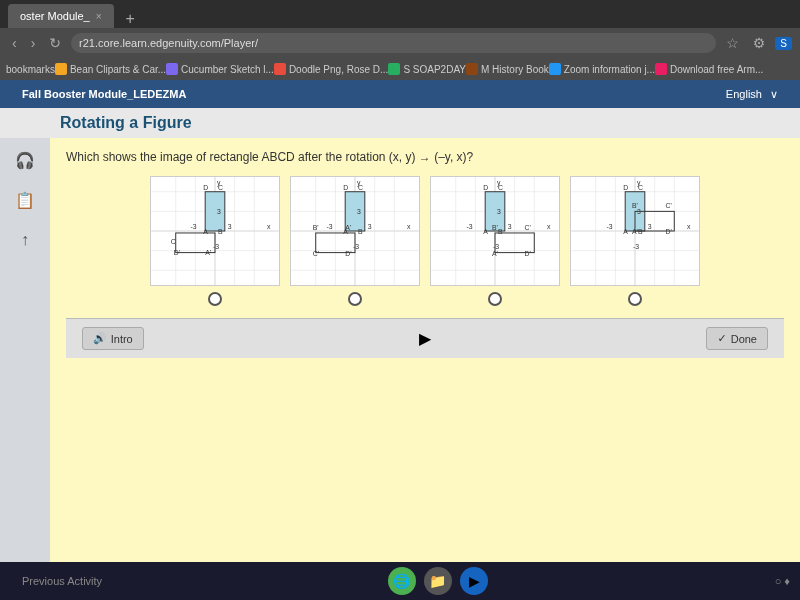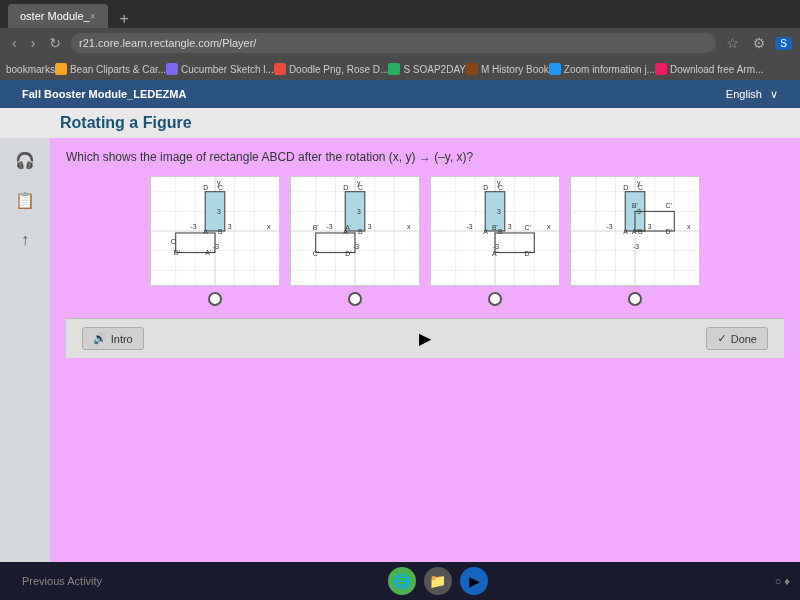--- a/index.html
+++ b/index.html
@@ -27,20 +27,21 @@
     }
 
     .tab {
       background: #3c3c3c;
       color: #ccc;
       font-size: 11px;
       padding: 4px 12px;
       border-radius: 4px 4px 0 0;
       display: flex;
       align-items: center;
+      gap: 6px;
       height: 24px;
     }
 
     .tab.active {
       background: #5a5a5a;
       color: #fff;
     }
 
     .tab-close {
       font-size: 10px;
@@ -173,21 +174,21 @@
       align-items: center;
       justify-content: center;
       color: #555;
       font-size: 16px;
       cursor: pointer;
     }
 
     
     .question-area {
       flex: 1;
-      background: #f0abfc;
+      background: #fef9c3;
       padding: 12px 16px;
     }
 
     .question-text {
       font-size: 12px;
       color: #333;
       margin-bottom: 12px;
     }
 
     
@@ -332,21 +333,21 @@
       <span class="tab-close">×</span>
     </div>
     <button class="tab-new">+</button>
   </div>
 
   <div class="address-bar">
     <span class="nav-btn">‹</span>
     <span class="nav-btn">›</span>
     <span class="nav-btn">↻</span>
     <div class="url-box">
-      <span>r21.core.learn.rectangle.com/Player/</span>
+      <span>r21.core.learn.edgenuity.com/Player/</span>
     </div>
     <span class="nav-btn">☆</span>
     <span class="nav-btn">⚙</span>
     <span class="nav-btn" style="background:#1565c0;color:white;border-radius:3px;padding:1px 5px;font-size:10px;">S</span>
   </div>
 
   <div class="bookmarks-bar">
     <span>bookmarks</span>
     <div class="bookmark-item">
       <span class="bookmark-icon" style="background:#f5a623;"></span>

